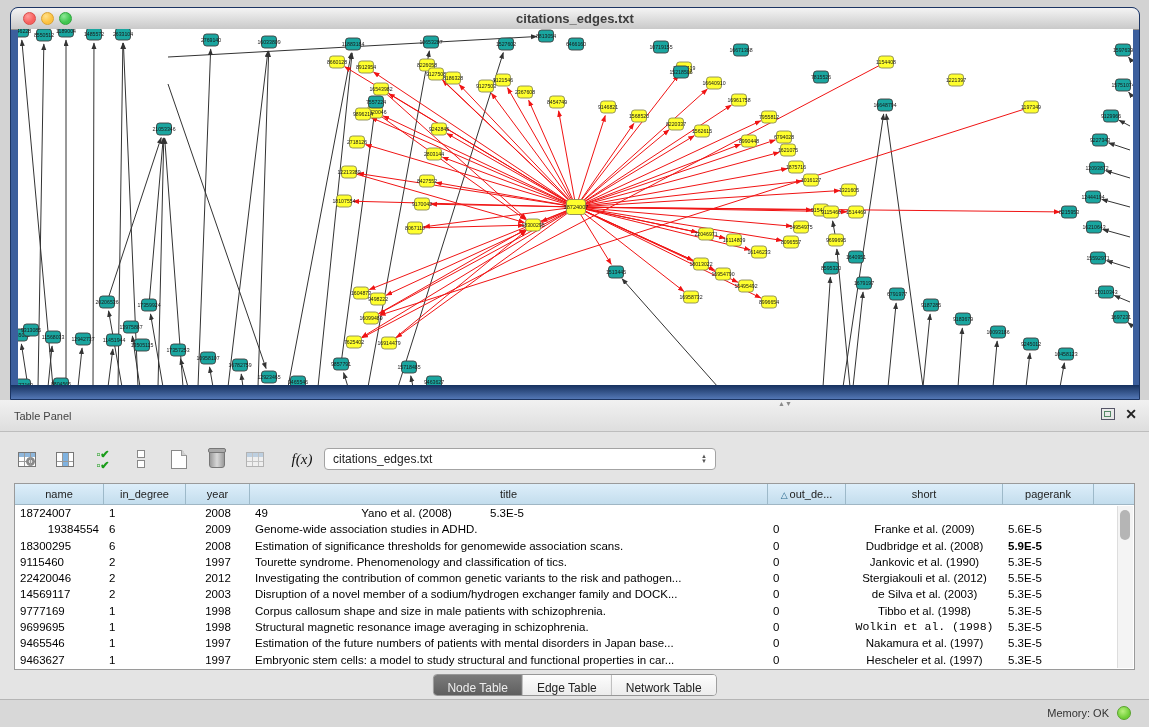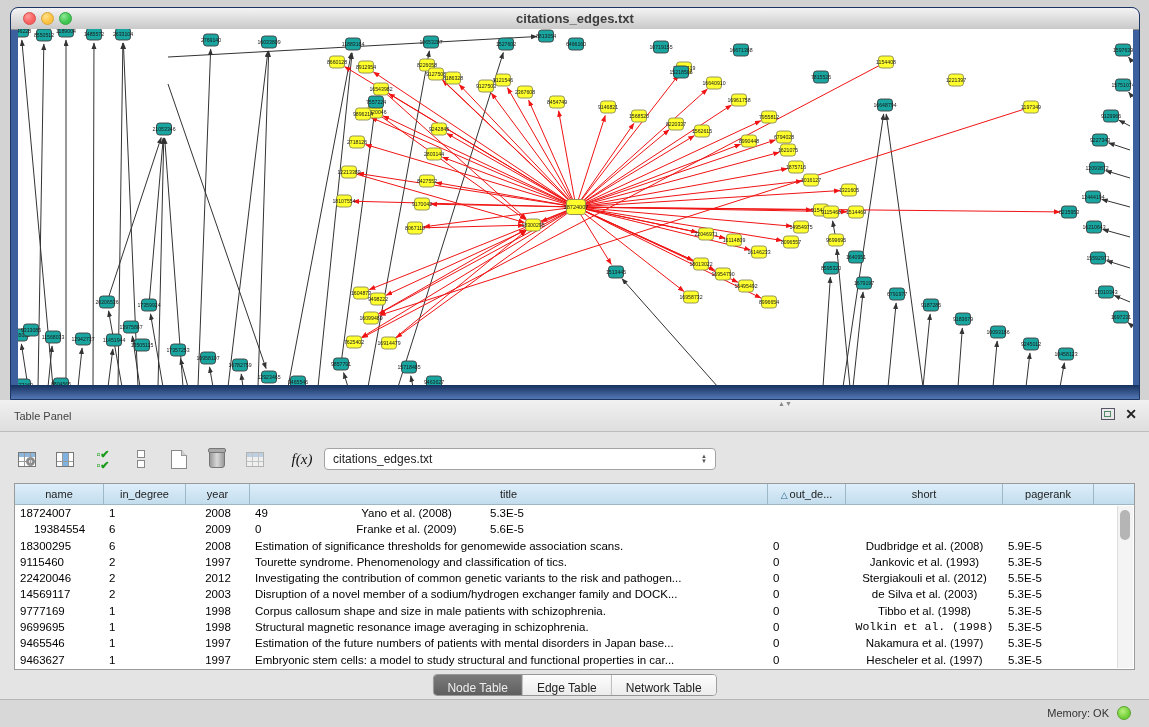--- a/index.html
+++ b/index.html
@@ -534,43 +534,44 @@
     <div class="tbl-body" id="tbl-body">
         <div class="tr">
           <div class="td" style="width: 89px; text-align: left;">18724007</div>
           <div class="td" style="width: 82px; text-align: left;">1</div>
           <div class="td" style="width: 64px; text-align: center;">2008</div>
           <div class="td" style="width: 78px; text-align: left;">49</div>
           <div class="td" style="width: 157px; text-align: center;">Yano et al. (2008)</div>
           <div class="td" style="width: 91px; text-align: left;">5.3E-5</div>
         </div>
         <div class="tr">
-          <div class="td" style="width: 89px; text-align: center;">19384554</div>
+          <div class="td" style="width: 89px; text-align: right;">19384554</div>
           <div class="td" style="width: 82px; text-align: left;">6</div>
           <div class="td" style="width: 64px; text-align: center;">2009</div>
+          <div class="td" style="width: 518px; text-align: left;">Genome-wide association studies in ADHD.</div>
           <div class="td" style="width: 78px; text-align: left;">0</div>
           <div class="td" style="width: 157px; text-align: center;">Franke et al. (2009)</div>
           <div class="td" style="width: 91px; text-align: left;">5.6E-5</div>
         </div>
         <div class="tr">
           <div class="td" style="width: 89px; text-align: left;">18300295</div>
           <div class="td" style="width: 82px; text-align: left;">6</div>
           <div class="td" style="width: 64px; text-align: center;">2008</div>
           <div class="td" style="width: 518px; text-align: left;">Estimation of significance thresholds for genomewide association scans.</div>
           <div class="td" style="width: 78px; text-align: left;">0</div>
           <div class="td" style="width: 157px; text-align: center;">Dudbridge et al. (2008)</div>
-          <div class="td" style="width: 91px; text-align: left;">5.9E-5</div>
+          <div class="td" style="width: 91px; text-align: left; font-weight: bold;">5.9E-5</div>
         </div>
         <div class="tr">
           <div class="td" style="width: 89px; text-align: left;">9115460</div>
           <div class="td" style="width: 82px; text-align: left;">2</div>
           <div class="td" style="width: 64px; text-align: center;">1997</div>
           <div class="td" style="width: 518px; text-align: left;">Tourette syndrome. Phenomenology and classification of tics.</div>
           <div class="td" style="width: 78px; text-align: left;">0</div>
-          <div class="td" style="width: 157px; text-align: center;">Jankovic et al. (1993)</div>
+          <div class="td" style="width: 157px; text-align: center;">Jankovic et al. (1990)</div>
           <div class="td" style="width: 91px; text-align: left;">5.3E-5</div>
         </div>
         <div class="tr">
           <div class="td" style="width: 89px; text-align: left;">22420046</div>
           <div class="td" style="width: 82px; text-align: left;">2</div>
           <div class="td" style="width: 64px; text-align: center;">2012</div>
           <div class="td" style="width: 518px; text-align: left;">Investigating the contribution of common genetic variants to the risk and pathogen...</div>
           <div class="td" style="width: 78px; text-align: left;">0</div>
           <div class="td" style="width: 157px; text-align: center;">Stergiakouli et al. (2012)</div>
           <div class="td" style="width: 91px; text-align: left;">5.5E-5</div>

